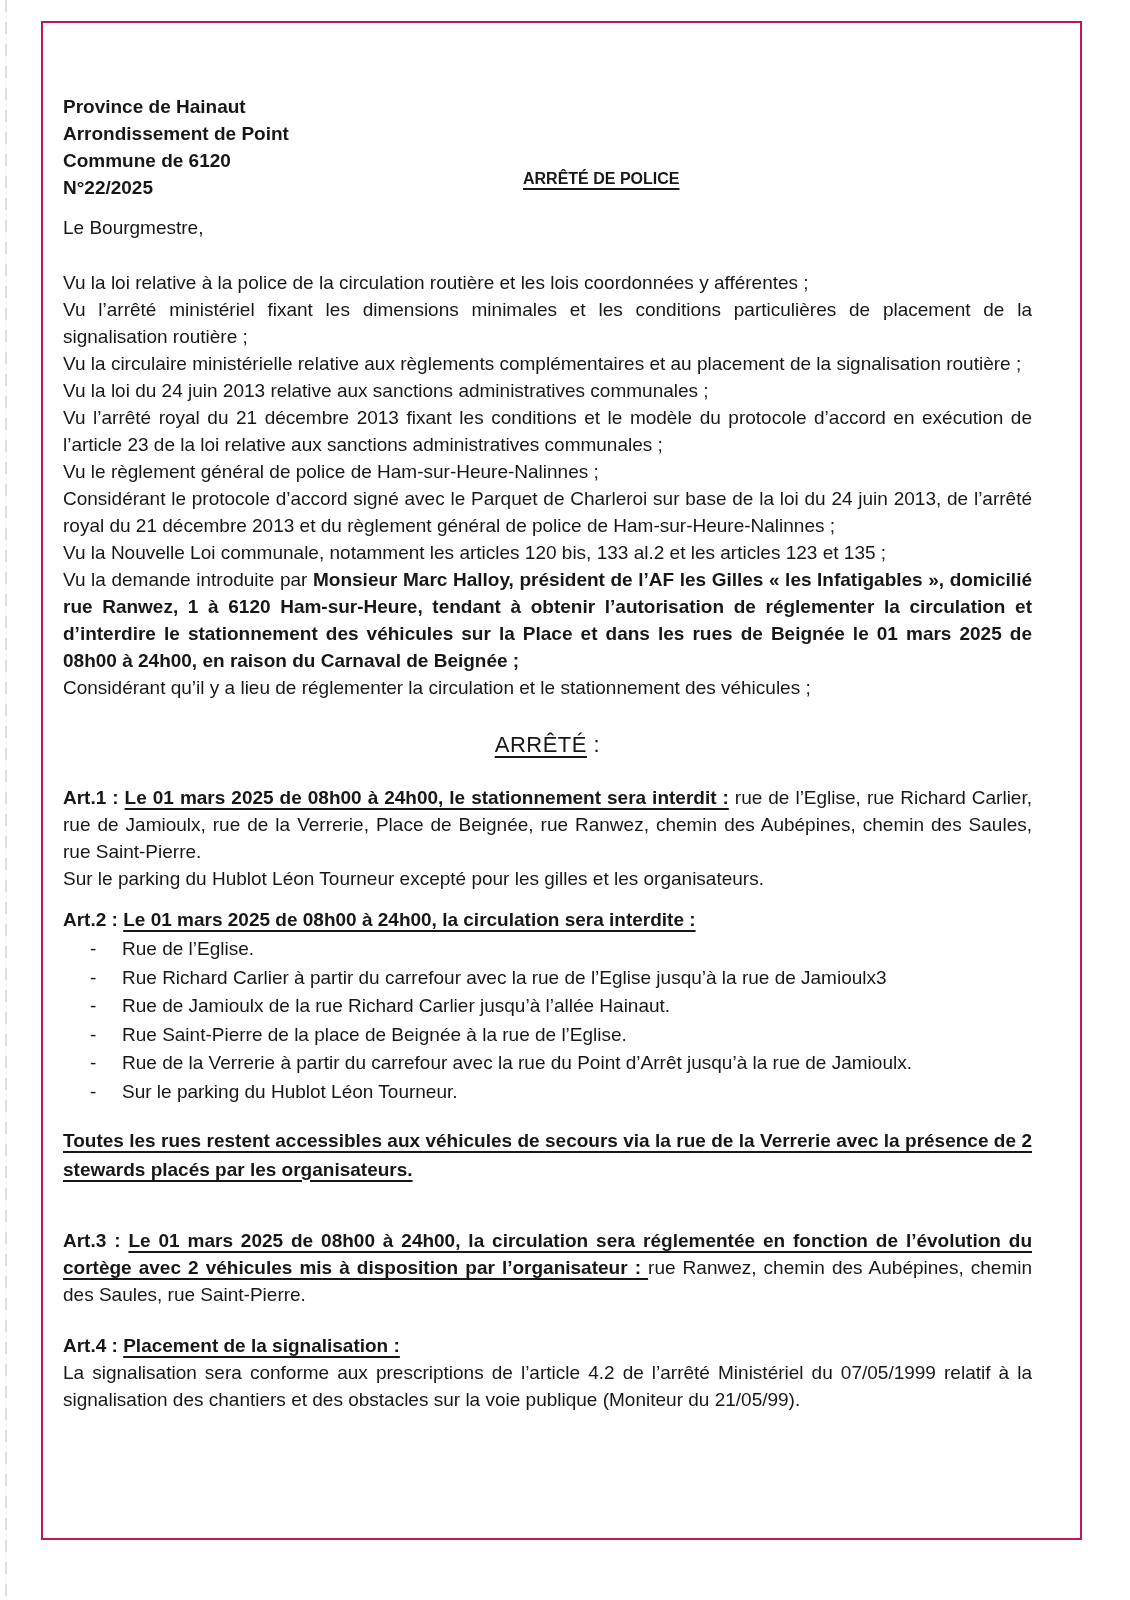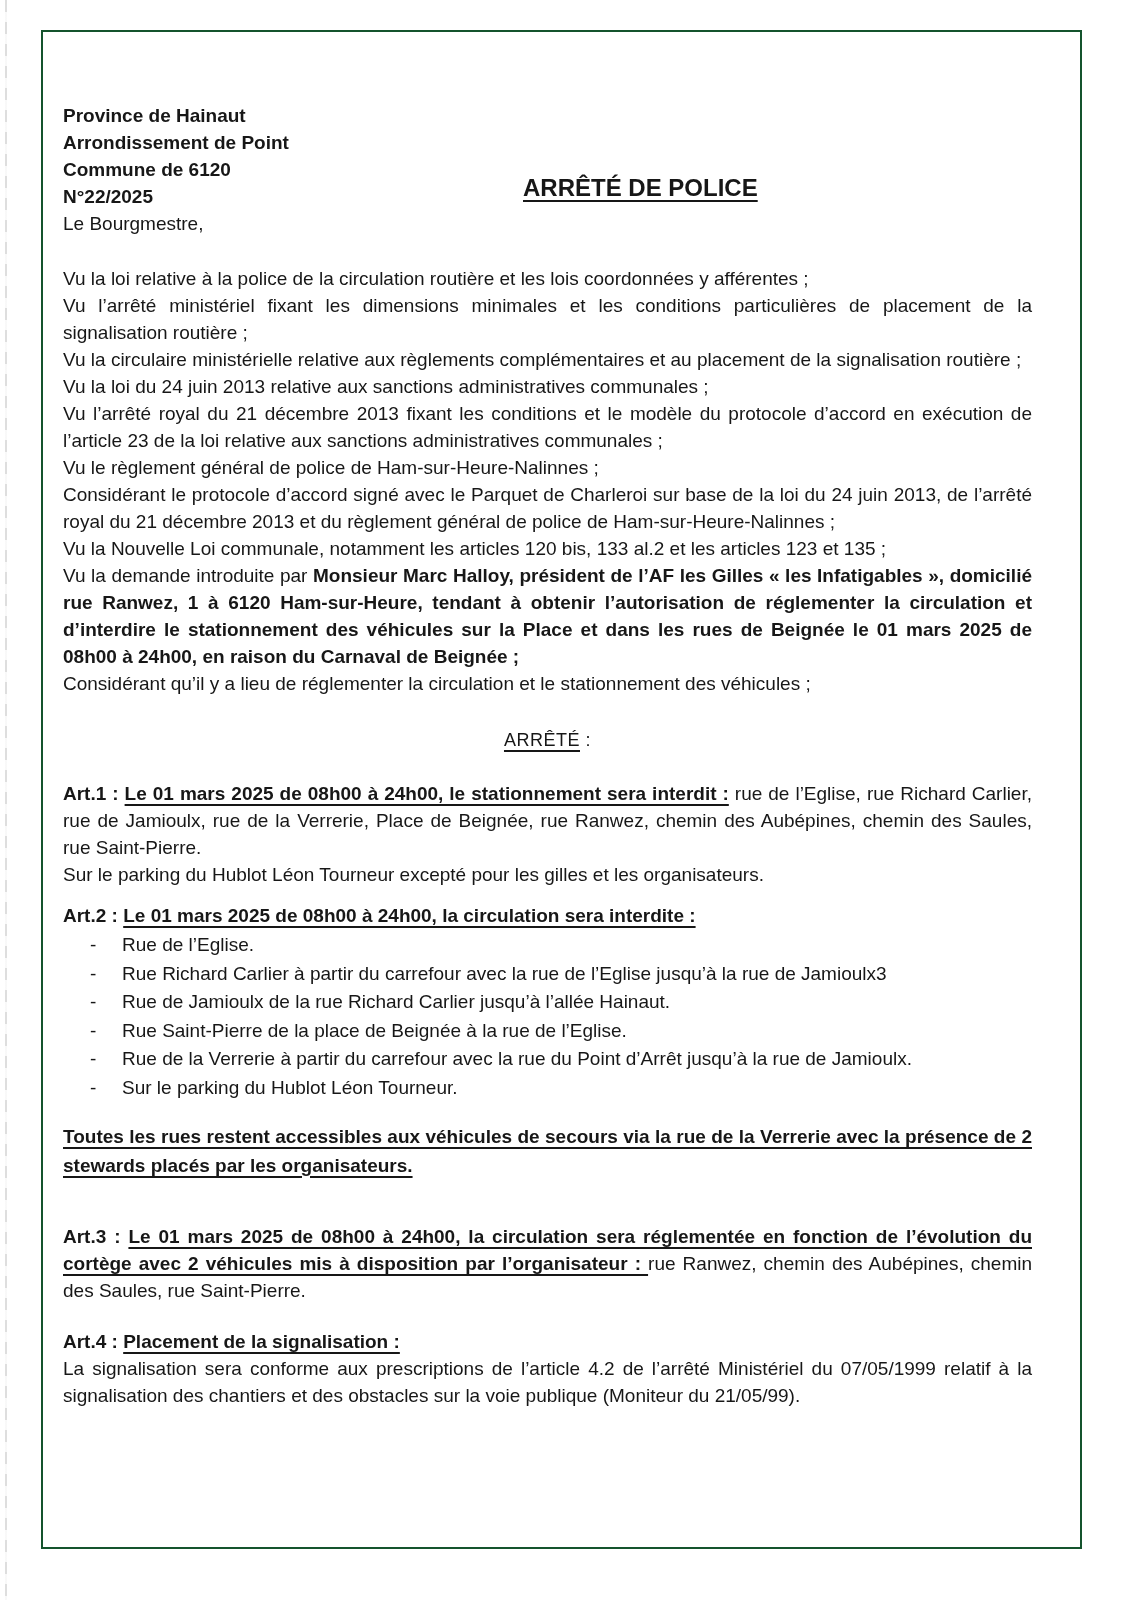--- a/index.html
+++ b/index.html
@@ -10,55 +10,55 @@
     font-family: "Liberation Sans", sans-serif;
     color: #171717;
   }
   .scan-artifact-line {
     position: absolute; left: 5px; top: 0;
     width: 2px; height: 1600px;
     background: repeating-linear-gradient(to bottom, #c8c8c8 0 12px, #f4f4f4 12px 22px);
     opacity: .6;
   }
   .page-frame {
-    position: absolute; left: 41px; top: 30px;
+    position: absolute; left: 41px; top: 21px;
     width: 1041px; height: 1519px;
-    border: 2px solid #14532d;
+    border: 2px solid #be185d;
     background: #ffffff;
   }
   .content {
     position: relative;
     padding: 70px 48px 0 20px;
     font-size: 19px;
     line-height: 27px;
     text-align: justify;
   }
   
   .doc-header { position: relative; text-align: left; }
   .issuer-line { font-weight: bold; line-height: 27px; white-space: nowrap; }
   .doc-title {
     position: absolute; left: 460px; top: 72px;
-    font-size: 24px; font-weight: bold; white-space: nowrap;
+    font-size: 16px; font-weight: bold; white-space: nowrap;
     text-decoration: underline;
     text-decoration-thickness: 2px;
     text-underline-offset: 4px;
   }
-  .salutation { margin-top: 0; text-align: left; }
+  .salutation { margin-top: 13px; text-align: left; }
   .preamble { margin-top: 28px; }
   .preamble p { margin: 0; }
   strong { font-weight: bold; }
   .u {
     text-decoration: underline;
     text-decoration-thickness: 2px;
     text-underline-offset: 4px;
   }
   .decree-heading {
     margin-top: 30px;
     text-align: center;
-    font-size: 18px;
+    font-size: 22px;
     letter-spacing: .5px;
   }
   .article-1 { margin-top: 26px; }
   .article-2 { margin-top: 14px; }
   .article-3 { margin-top: 43px; }
   .article-4 { margin-top: 24px; }
   .article p { margin: 0; }
   .bullets { margin-top: 2px; }
   .bullet-row { display: flex; line-height: 28.5px; text-align: left; }
   .bullet-marker { width: 32px; margin-left: 27px; flex: 0 0 auto; }

